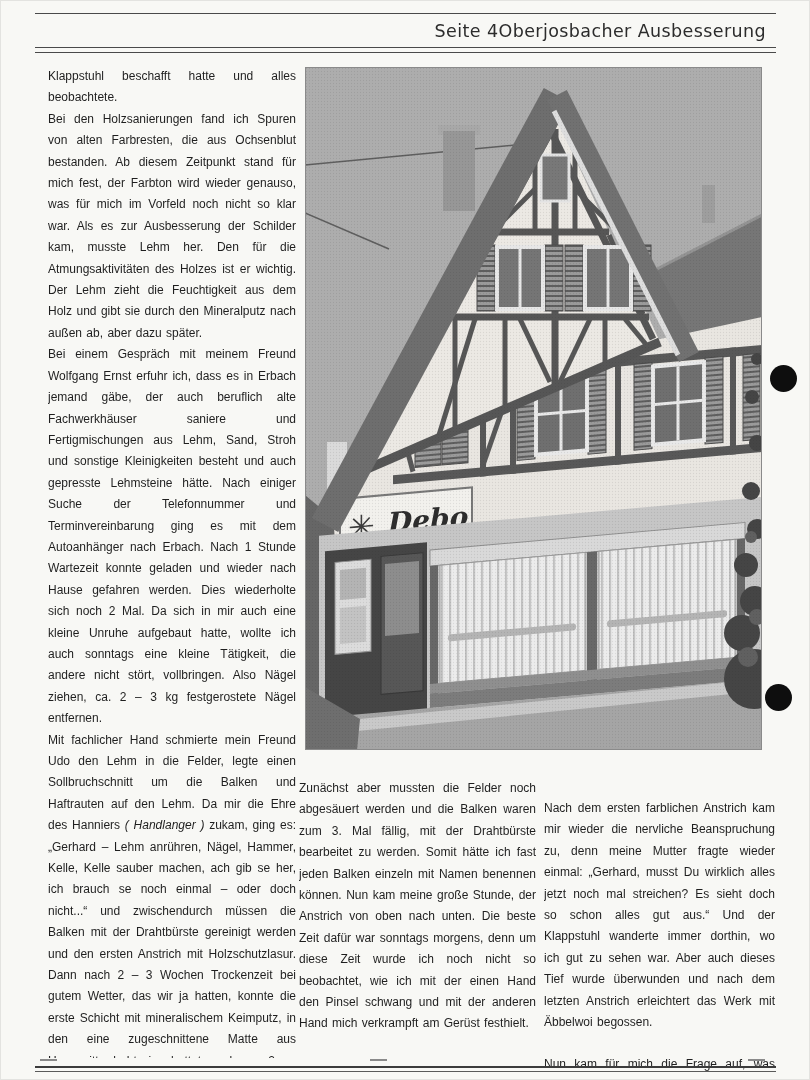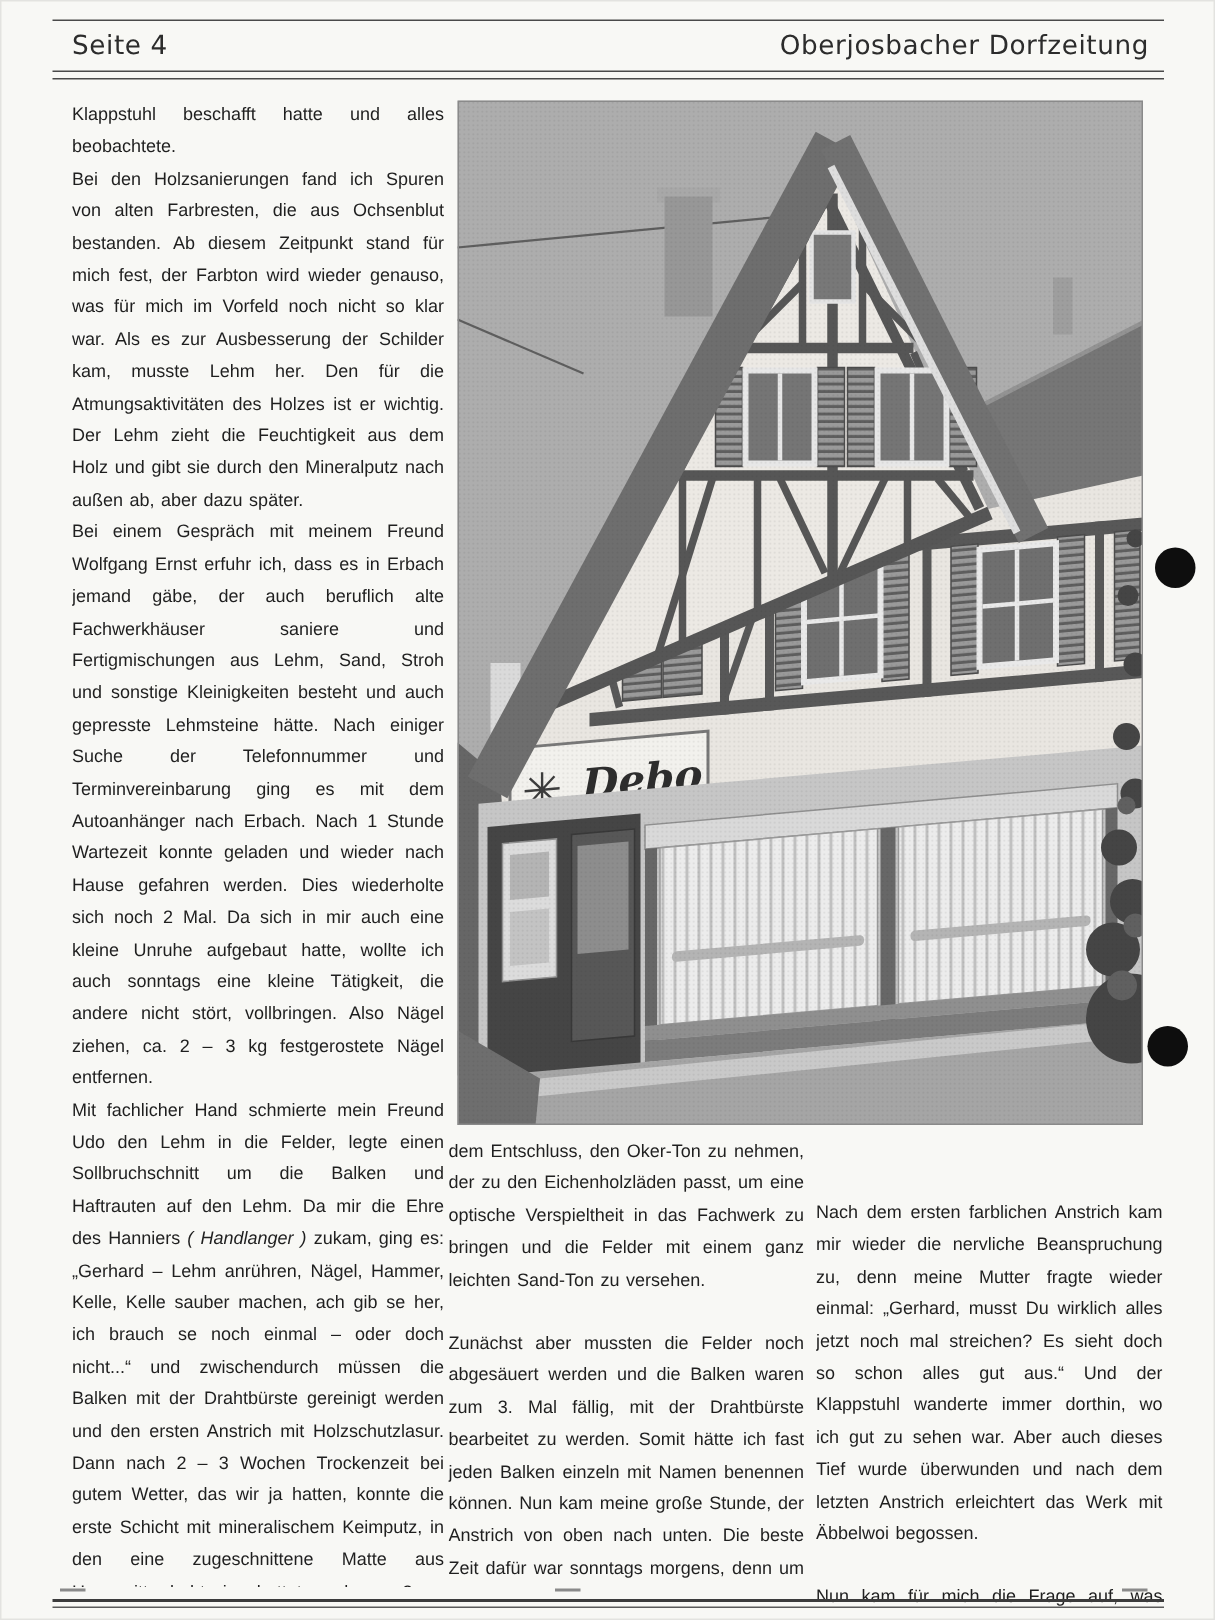--- a/index.html
+++ b/index.html
@@ -1,20 +1,20 @@
 <!DOCTYPE html>
 <html><head>
 <meta charset="utf-8">
 <style>
   html,body{margin:0;padding:0;background:#dcdcda;}
   .page{position:relative;width:810px;height:1080px;background:#f8f8f5;overflow:hidden;
         font-family:"Liberation Sans",sans-serif;box-shadow:inset 0 0 0 1px #e3e3e0;}
   .rule-top{position:absolute;left:35px;top:13px;width:741px;border-top:1.6px solid #4a4a4a;}
   .masthead{position:absolute;left:48px;top:21px;width:718px;display:flex;
-            justify-content:space-between;align-items:baseline;
+            justify-content:flex-end;align-items:baseline;
             font-family:"DejaVu Sans",sans-serif;font-size:17.5px;color:#2c2c2c;letter-spacing:.4px;}
   .rule-double{position:absolute;left:35px;top:47px;width:741px;height:4px;
                border-top:1.6px solid #4a4a4a;border-bottom:1.6px solid #4a4a4a;}
   .col{position:absolute;text-align:justify;font-size:12px;line-height:21.4px;
        color:#1f1f1f;letter-spacing:0px;word-spacing:1px;overflow:hidden;}
   .col p{margin:0;}
   .col p.gap{margin-top:21px;}
   .col-left{left:48px;top:66px;width:248px;height:992px;}
   .col-mid{left:299px;top:757px;width:237px;height:300px;}
   .col-right{left:544px;top:798px;width:231px;height:283px;}
@@ -32,21 +32,21 @@
 </style>
 </head>
 <body>
 
 <div class="page">
 
   <div class="rule-top"></div>
 
   <div class="masthead">
     <span>Seite 4</span>
-    <span>Oberjosbacher Dorfzeitung</span>
+    <span>Oberjosbacher Ausbesserung</span>
   </div>
 
   <div class="rule-double"></div>
 
   <div class="col col-left">
     <p>Klappstuhl beschafft hatte und alles beobachtete.</p>
     <p>Bei den Holzsanierungen fand ich Spuren von alten Farbresten, die aus Ochsenblut bestanden. Ab diesem Zeitpunkt stand für mich fest, der Farbton wird wieder genauso, was für mich im Vorfeld noch nicht so klar war. Als es zur Ausbesserung der Schilder kam, musste Lehm her. Den für die Atmungsaktivitäten des Holzes ist er wichtig. Der Lehm zieht die Feuchtigkeit aus dem Holz und gibt sie durch den Mineralputz nach außen ab, aber dazu später.</p>
     <p>Bei einem Gespräch mit meinem Freund Wolfgang Ernst erfuhr ich, dass es in Erbach jemand gäbe, der auch beruflich alte Fachwerkhäuser saniere und Fertigmischungen aus Lehm, Sand, Stroh und sonstige Kleinigkeiten besteht und auch gepresste Lehmsteine hätte. Nach einiger Suche der Telefonnummer und Terminvereinbarung ging es mit dem Autoanhänger nach Erbach. Nach 1 Stunde Wartezeit konnte geladen und wieder nach Hause gefahren werden. Dies wiederholte sich noch 2 Mal. Da sich in mir auch eine kleine Unruhe aufgebaut hatte, wollte ich auch sonntags eine kleine Tätigkeit, die andere nicht stört, vollbringen. Also Nägel ziehen, ca. 2 – 3 kg festgerostete Nägel entfernen.</p>
     <p><span>Mit fachlicher Hand schmierte mein Freund Udo den Lehm in die Felder, legte einen Sollbruchschnitt um die Balken und Haftrauten auf den Lehm. Da mir die Ehre des Hanniers </span><em>( Handlanger )</em><span> zukam, ging es: „Gerhard – Lehm anrühren, Nägel, Hammer, Kelle, Kelle sauber machen, ach gib se her, ich brauch se noch einmal – oder doch nicht...“ und zwischendurch müssen die Balken mit der Drahtbürste gereinigt werden und den ersten Anstrich mit Holzschutzlasur. Dann nach 2 – 3 Wochen Trockenzeit bei gutem Wetter, das wir ja hatten, konnte die erste Schicht mit mineralischem Keimputz, in den eine zugeschnittene Matte aus Hasengitterdraht eingebettet wurde, ca. 2 cm dick, und wieder mit Sollbruchschnitt an den Balken und Haftrauten auf den Putz versehen.</span></p>
 
@@ -200,21 +200,20 @@
         <circle cx="452" cy="550" r="8" fill="#606060"></circle>
         <circle cx="446" cy="470" r="6" fill="#606060"></circle>
       </g>
 
       <rect x="0" y="0" width="457" height="683" fill="url(#ht)"></rect>
       <rect x="0.5" y="0.5" width="456" height="682" fill="none" stroke="#8a8a8a"></rect>
     </svg>
   </div>
 
   <div class="col col-mid">
-    <p>dem Entschluss, den Oker-Ton zu nehmen, der zu den Eichenholzläden passt, um eine optische Verspieltheit in das Fachwerk zu bringen und die Felder mit einem ganz leichten Sand-Ton zu versehen.</p>
     <p class="gap">Zunächst aber mussten die Felder noch abgesäuert werden und die Balken waren zum 3. Mal fällig, mit der Drahtbürste bearbeitet zu werden. Somit hätte ich fast jeden Balken einzeln mit Namen benennen können. Nun kam meine große Stunde, der Anstrich von oben nach unten. Die beste Zeit dafür war sonntags morgens, denn um diese Zeit wurde ich noch nicht so beobachtet, wie ich mit der einen Hand den Pinsel schwang und mit der anderen Hand mich verkrampft am Gerüst festhielt.</p>
   </div>
 
   <div class="col col-right">
     <p>Nach dem ersten farblichen Anstrich kam mir wieder die nervliche Beanspruchung zu, denn meine Mutter fragte wieder einmal: „Gerhard, musst Du wirklich alles jetzt noch mal streichen? Es sieht doch so schon alles gut aus.“ Und der Klappstuhl wanderte immer dorthin, wo ich gut zu sehen war. Aber auch dieses Tief wurde überwunden und nach dem letzten Anstrich erleichtert das Werk mit Äbbelwoi begossen.</p>
     <p class="gap">Nun kam für mich die Frage auf, was mache ich mit den zwei Fensterlücken am Oberspeicher, die bei der Freilegung zum Vorschein kamen und nicht von unserem Schreiner erfasst wurde. Da mir die Farbgestaltung noch nicht verspielt genug er-</p>
   </div>
 
   <div class="scan-dash dash-1"></div>
   <div class="scan-dash dash-2"></div>

